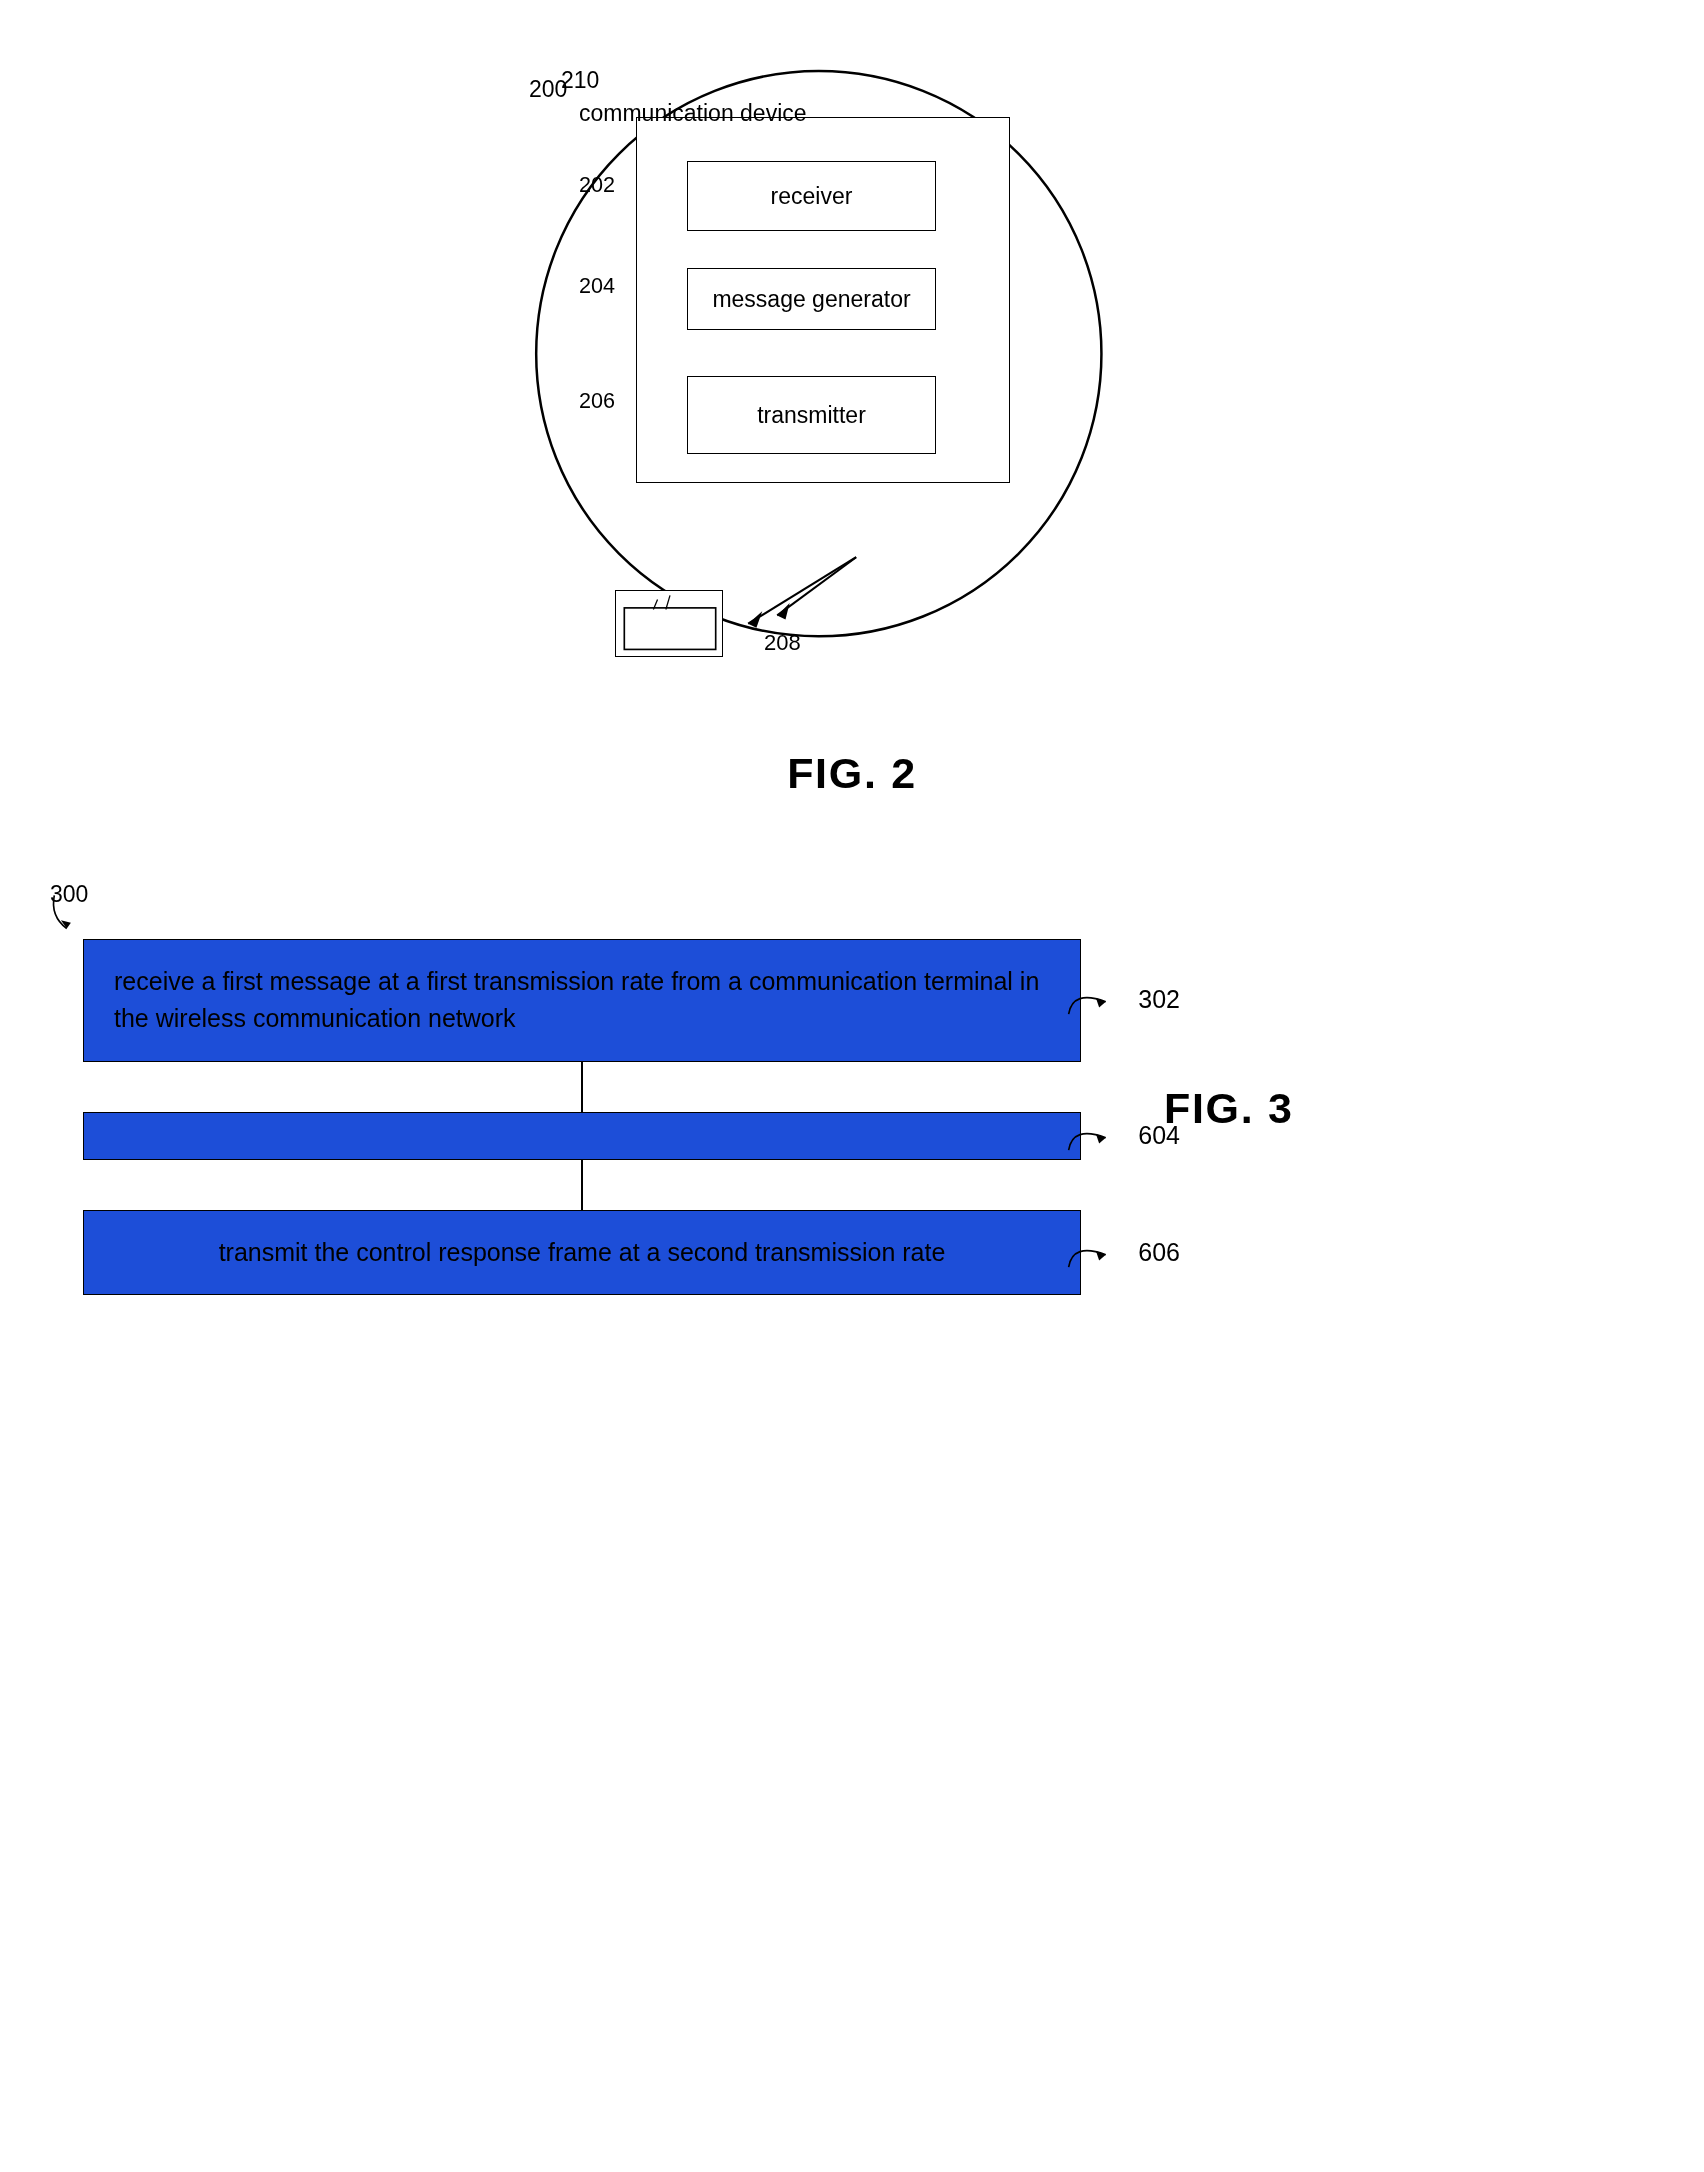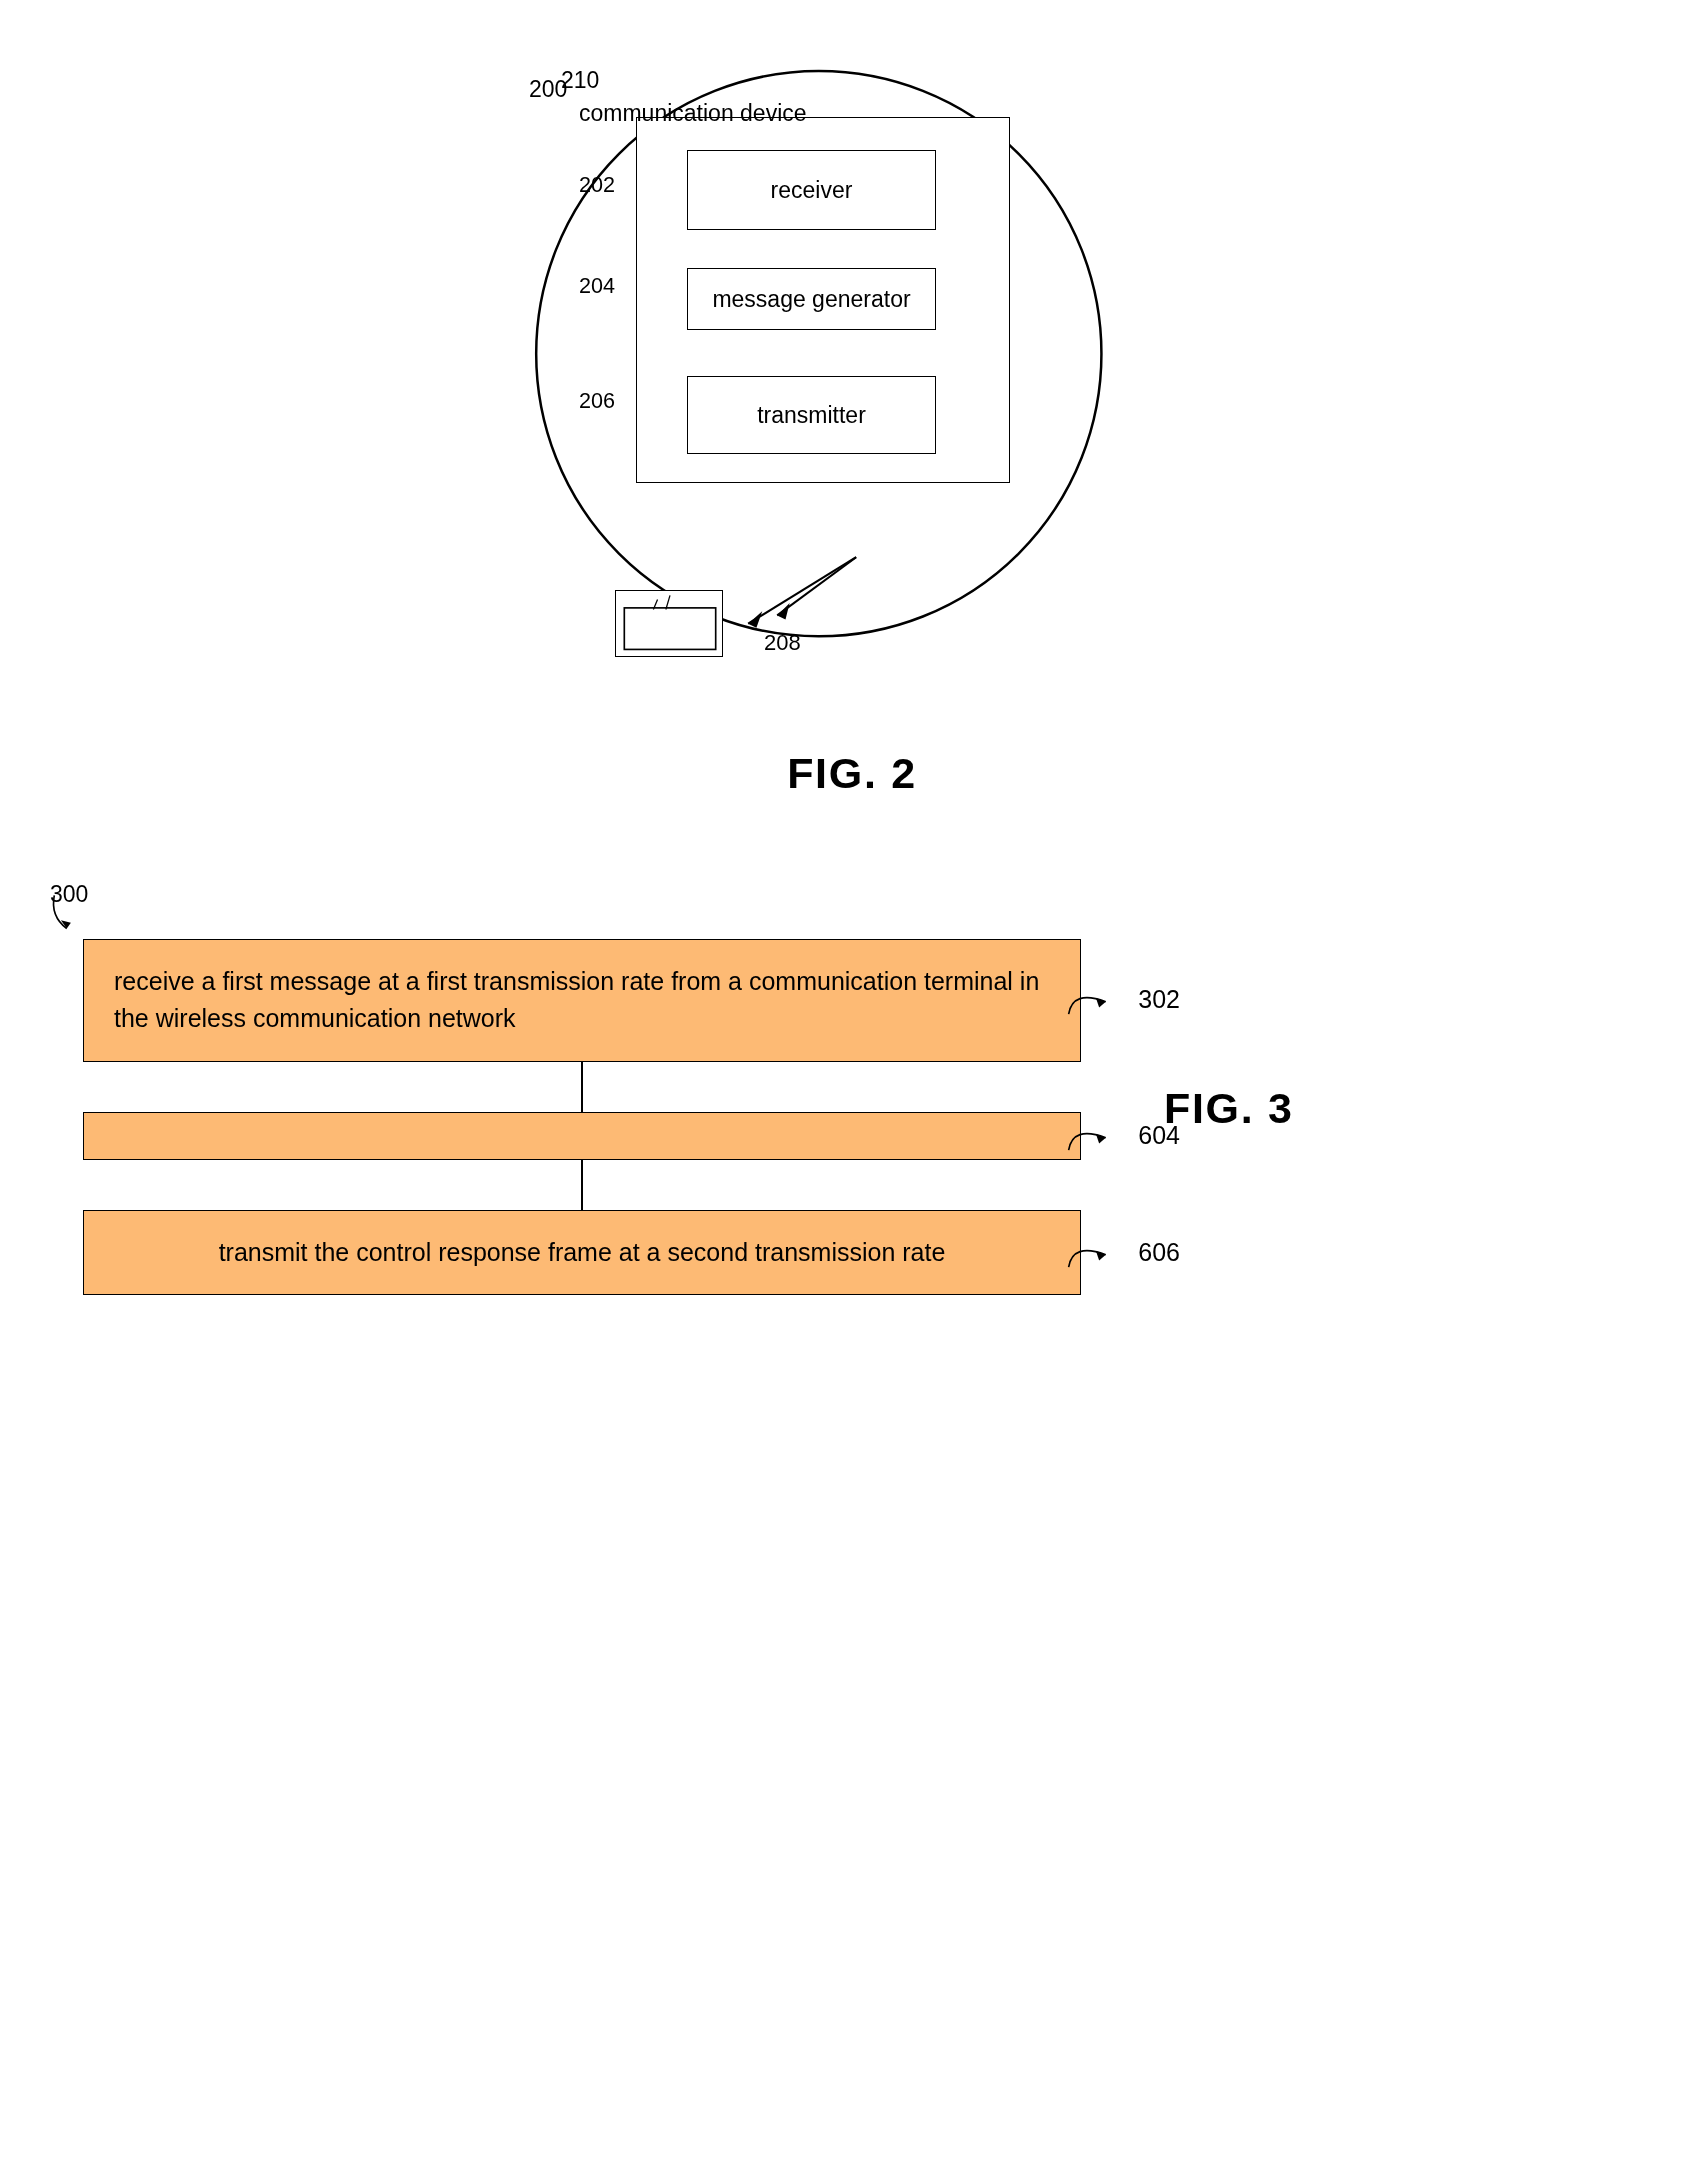--- a/index.html
+++ b/index.html
@@ -61,24 +61,24 @@
       position: absolute;
       border: 1.7px solid #000;
       background: #fff;
       display: flex;
       align-items: center;
       justify-content: center;
       font-size: 23px;
     }
 
     .receiver-box {
-      top: 32px;
+      top: 43px;
       left: 50px;
       width: 249px;
-      height: 80px;
+      height: 70px;
     }
 
     .msg-gen-box {
       top: 150px;
       left: 50px;
       width: 249px;
       height: 62px;
     }
 
     .transmitter-box {
@@ -149,21 +149,21 @@
     }
 
     .flowchart-container {
       position: relative;
       width: 1164px;
     }
 
     .flow-block {
       position: relative;
       border: 1.7px solid #000;
-      background: #fdba74;
+      background: #1d4ed8;
       padding: 23px 30px;
       font-size: 25px;
       line-height: 1.5;
       width: 998px;
       margin: 0 auto;
     }
 
     .flow-block-ref {
       position: absolute;
       right: -100px;

